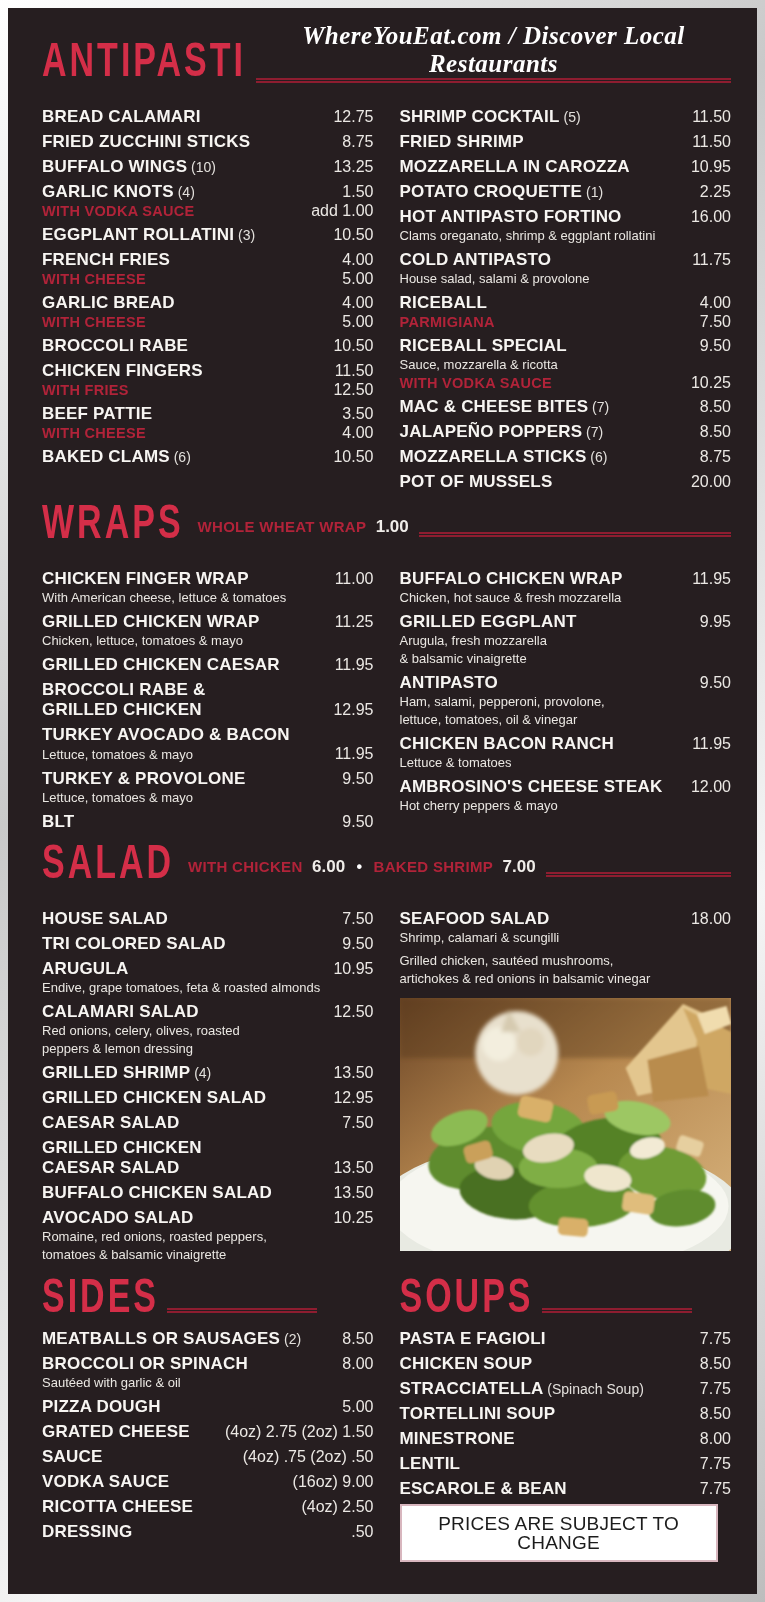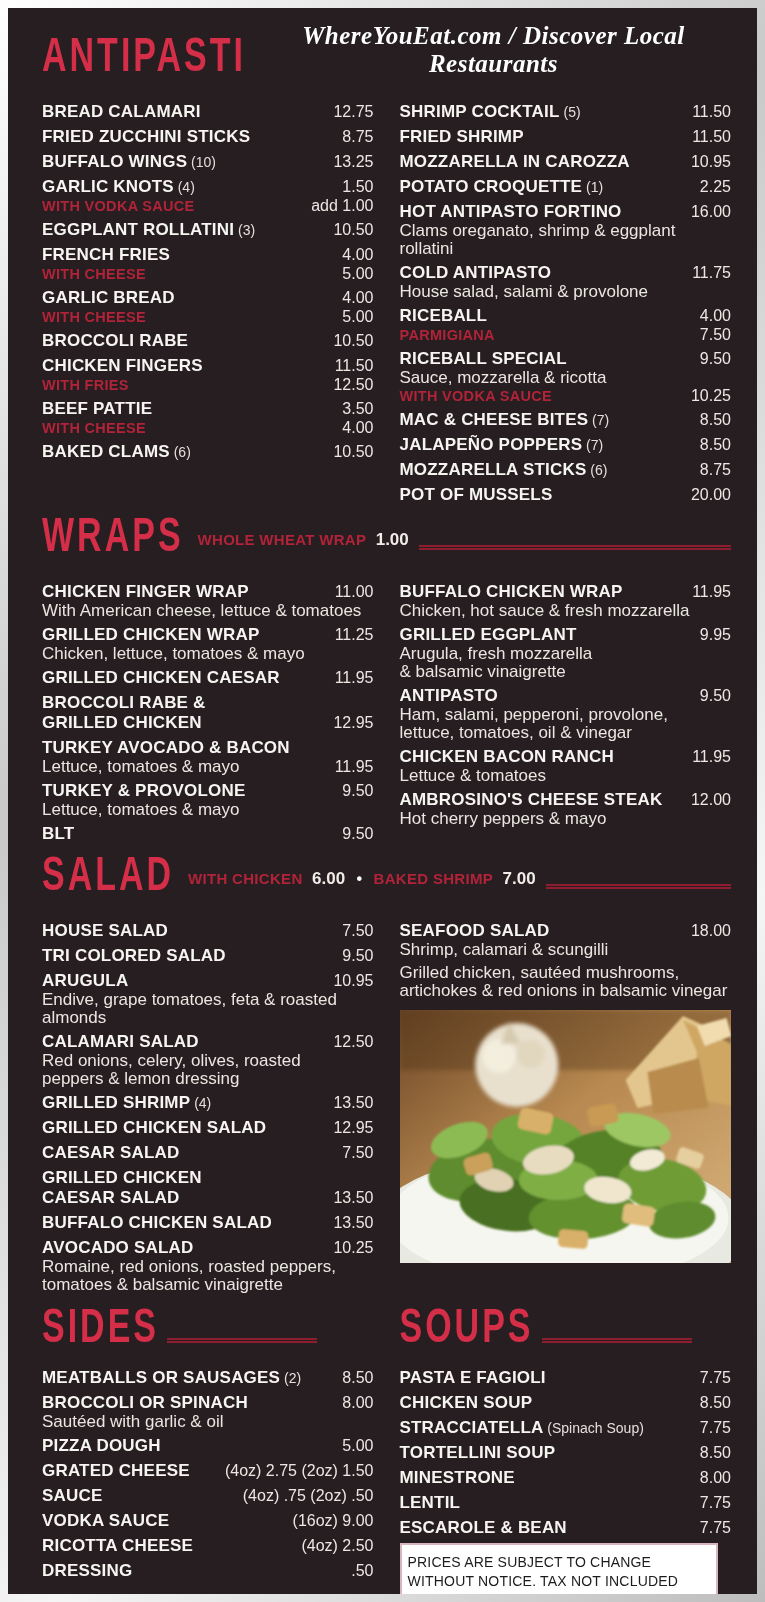--- a/index.html
+++ b/index.html
@@ -6,53 +6,53 @@
   body{width:765px;height:1602px;position:relative;font-family:"Liberation Sans",sans-serif;}
   .frame{position:absolute;inset:0;box-sizing:border-box;padding:8px;
     background:linear-gradient(135deg,#ffffff 0%,#c9c9c9 35%,#f5f5f5 70%,#bdbdbd 100%);overflow:hidden;}
   .menu{width:100%;height:100%;box-sizing:border-box;background:#261e20;color:#f2efeb;
     padding:14px 26px 0 34px;overflow:hidden;}
   
   .sec-head{display:flex;align-items:flex-end;margin-bottom:24px;}
   .deco{font-family:"Liberation Sans",sans-serif;font-weight:700;color:#d42e48;
     font-size:34px;line-height:1;display:inline-block;transform:scaleY(1.4);
     transform-origin:bottom left;letter-spacing:3px;white-space:nowrap;}
-  .head-right{flex:1;display:flex;flex-direction:row;justify-content:flex-start;margin-left:10px;min-height:44px;}
+  .head-right{flex:1;display:flex;flex-direction:column;justify-content:flex-start;margin-left:10px;min-height:44px;}
   .site{font-family:"Liberation Serif",serif;font-style:italic;font-weight:700;
     font-size:25px;color:#ffffff;text-align:center;letter-spacing:0.5px;}
   .sec-line{flex:1;height:5px;border-top:2px solid #8e1d30;border-bottom:2px solid #8e1d30;
     box-sizing:border-box;margin-bottom:8px;}
   .head-right .sec-line{flex:none;margin-bottom:0;}
   .tg{margin:0 10px 8px 14px;white-space:nowrap;}
   .tg-label{color:#b12339;font-weight:700;font-size:15px;letter-spacing:0.3px;}
   .tg-price{color:#f0ede9;font-weight:700;font-size:17px;margin-left:5px;}
   .tg-bullet{color:#ffffff;font-weight:700;font-size:16px;margin:0 7px;}
   
   .cols{display:flex;gap:26px;}
   .col{flex:1;min-width:0;}
   .item{margin-bottom:5px;}
   .row{display:flex;align-items:baseline;}
   .row .l{min-width:0;}
   .row .p{margin-left:auto;padding-left:8px;white-space:nowrap;font-size:16px;color:#ebe8e4;}
   .row.name .l{font-weight:700;font-size:17px;line-height:20px;letter-spacing:0.2px;color:#f7f5f2;}
   .row.name .q{font-weight:400;font-size:14px;color:#e3e0dc;letter-spacing:0;}
-  .row.desc .l{font-weight:400;font-size:17px;line-height:18px;color:#eae7e2;}
+  .row.desc .l{font-weight:400;font-size:13px;line-height:18px;color:#eae7e2;}
   .row.sub .l{font-weight:700;font-size:14.5px;line-height:17px;color:#b12339;letter-spacing:0.3px;}
   .sec{margin-bottom:2px;}
   .sec.gap{margin-top:14px;}
   .dual{display:flex;gap:26px;margin-top:16px;}
   .half{flex:1;min-width:0;}
-  .half .sec-head{margin-bottom:19px;}
+  .half .sec-head{margin-bottom:10px;}
   .half .sec-line{max-width:150px;margin-bottom:6px;margin-left:8px;}
   
   .photo{display:block;width:100%;height:253px;margin-top:10px;}
   
   .notice{margin-top:0;width:96%;box-sizing:border-box;background:#ffffff;
-    border:2px solid #d8b6be;color:#1c1c1c;text-align:left;padding:8px 6px;
-    font-size:14px;line-height:19px;font-weight:400;letter-spacing:0.2px;}
+    border:2px solid #d8b6be;color:#1c1c1c;text-align:center;padding:8px 6px;
+    font-size:19px;line-height:19px;font-weight:400;letter-spacing:0.2px;}
 </style>
 </head>
 <body>
 
 <div class="frame">
   <div class="menu">
 
     <section class="sec">
       <div class="sec-head">
         <span class="deco">ANTIPASTI</span>
@@ -649,19 +649,18 @@
             </div>
             <div class="item">
               <div class="row name">
                 <span class="l">ESCAROLE &amp; BEAN</span>
                 <span class="p">7.75</span>
               </div>
             </div>
           </div>
         <div class="notice">
           <div>PRICES ARE SUBJECT TO CHANGE</div>
-          <div>WITHOUT NOTICE. TAX NOT INCLUDED</div>
         </div>
       </section>
     </div>
 
   </div>
 </div>
 
 </body></html>

